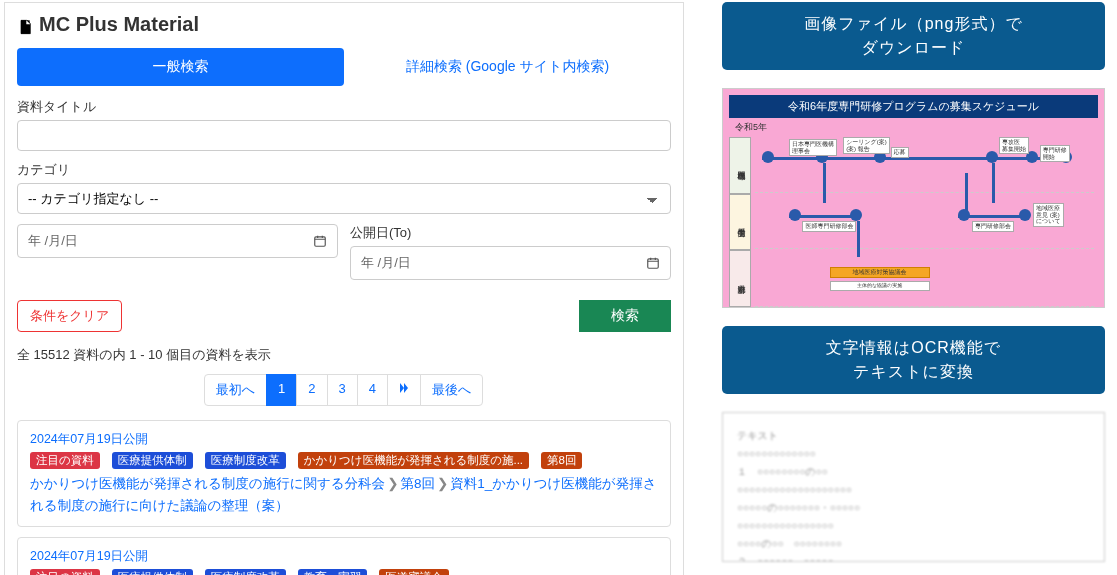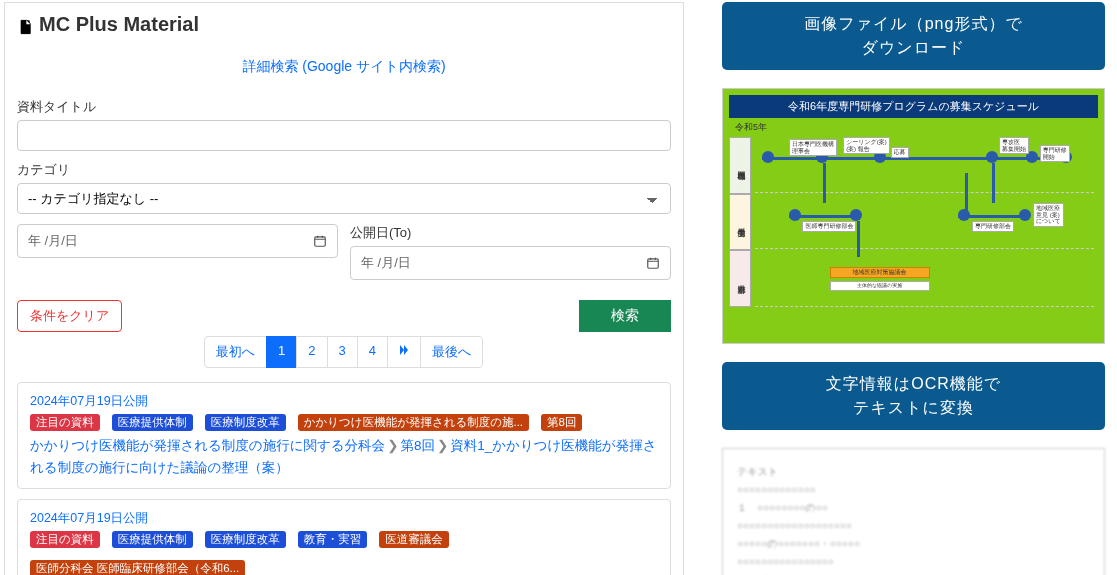--- a/index.html
+++ b/index.html
@@ -44,21 +44,21 @@
   .tags-row { display: flex; flex-wrap: wrap; gap: 12px; margin-bottom: 4px; }
   .tag { padding: 1px 6px; border-radius: 3px; font-size: 11.5px; color: #fff; white-space: nowrap; }
   .tag.red { background: #dc3545; }
   .tag.teal { background: #1d4ed8; }
   .tag.gray { background: #c2410c; }
   .breadcrumb { font-size: 13.5px; line-height: 1.6; color: #0d6efd; }
   .breadcrumb .sep { color: #888; margin: 0 2px; }
 
   
   .banner { background: #0a5a8f; color: #fff; text-align: center; padding: 10px 8px; border-radius: 5px; font-size: 16px; font-weight: 500; line-height: 1.5; letter-spacing: 1px; }
-  .thumb { border: 1px solid #ccc; background: #84cc16; padding: 6px; height: 256px; position: relative; overflow: hidden; }
+  .thumb { border: 1px solid #ccc; background: #f9a8d4; padding: 6px; height: 220px; position: relative; overflow: hidden; }
   .thumb2 { border: 1px solid #ccc; background: #fff; padding: 14px; height: 150px; filter: blur(1.2px); color: #999; font-size: 10px; line-height: 1.8; overflow: hidden; }
 
   
   .chart-title { background: #0a3a7a; color: #fff; text-align: center; padding: 4px; font-size: 11px; }
   .chart-sub { font-size: 9px; padding: 3px 6px; }
   .chart-body { display: flex; height: 170px; }
   .chart-left { width: 22px; display: flex; flex-direction: column; }
   .chart-left div { flex: 1; border: 1px solid #aaa; writing-mode: vertical-rl; font-size: 8px; display: flex; align-items: center; justify-content: center; background: #eef3e8; }
   .chart-left div:nth-child(2) { background: #fdf5e0; }
   .chart-left div:nth-child(3) { background: #f8eaea; }
@@ -84,20 +84,21 @@
         <svg viewBox="0 0 24 24" width="16" height="18" fill="#000">
             <path d="M6 2h9l5 5v15H6z M14 2v6h6" stroke="#000" fill="#000"></path>
             <rect x="6" y="2" width="13" height="20" fill="#000"></rect>
             <path d="M14 2 L20 8 L14 8 Z" fill="#fff"></path>
           </svg>
       </span>
       <h1>MC Plus Material</h1>
     </div>
 
     <div class="tabs">
+      <div class="tab active">一般検索</div>
       <div class="tab inactive">詳細検索 (Google サイト内検索)</div>
     </div>
 
     <div class="form-group">
       <label class="form-label">資料タイトル</label>
       <input class="form-input" type="text" style="">
     </div>
 
     <div class="form-group">
       <label class="form-label">カテゴリ</label>
@@ -130,20 +131,21 @@
           </span>
         </div>
       </div>
     </div>
 
     <div class="btn-row">
       <button class="btn-clear">条件をクリア</button>
       <button class="btn-search">検索</button>
     </div>
 
+    <div class="result-count">全 15512 資料の内 1 - 10 個目の資料を表示</div>
 
     <div class="pager">
       <div class="pg">最初へ</div>
       <div class="pg current">1</div>
       <div class="pg">2</div>
       <div class="pg">3</div>
       <div class="pg">4</div>
       <div class="pg chev">
         <svg viewBox="0 0 10 10" fill="#0d6efd">
             <path d="M1 0l4 5-4 5zM5 0l4 5-4 5z"></path>

